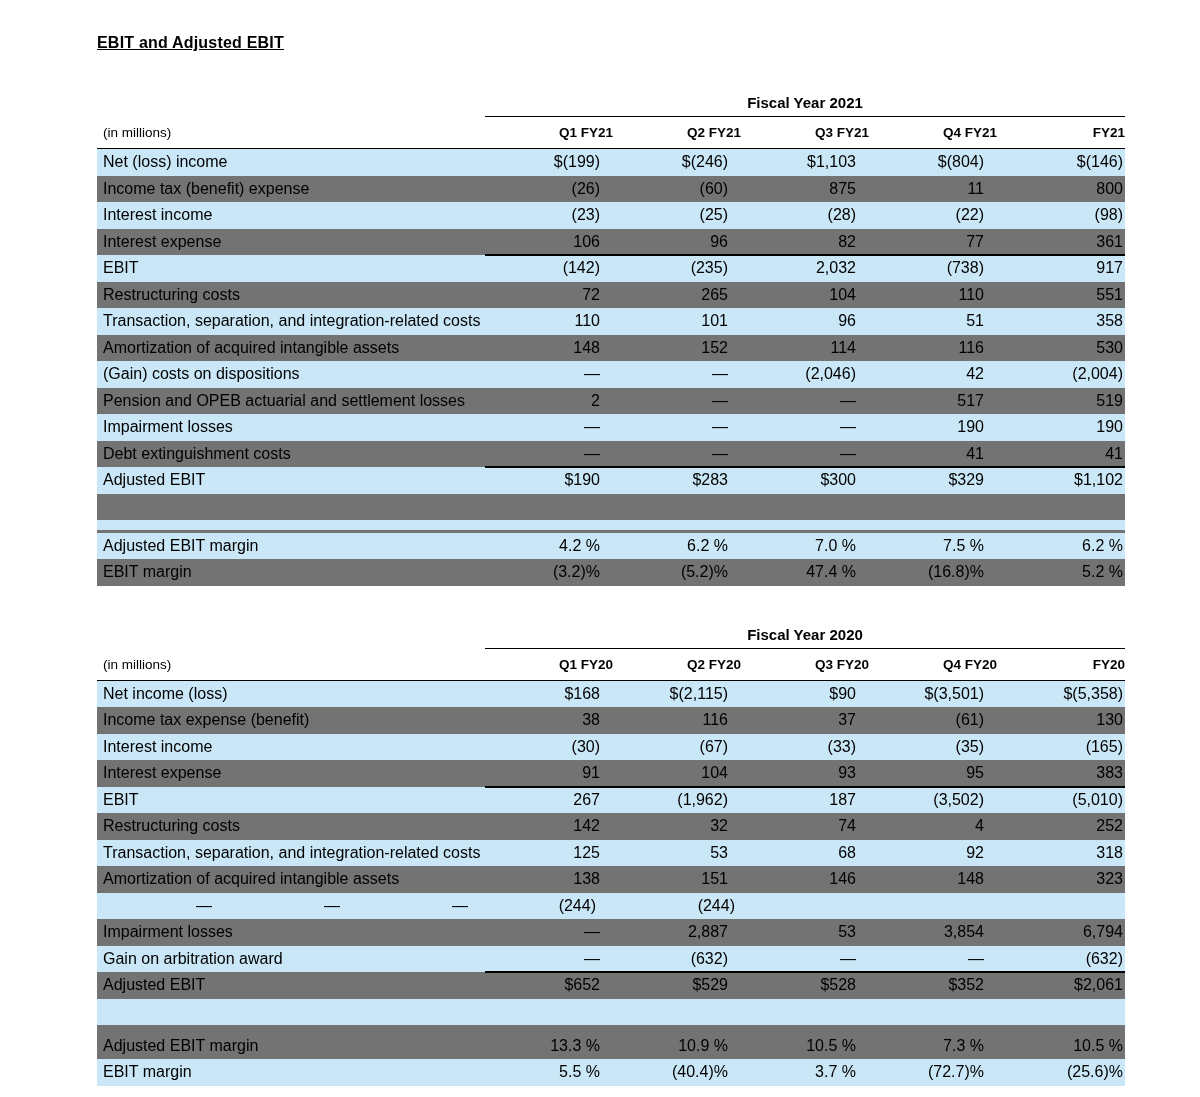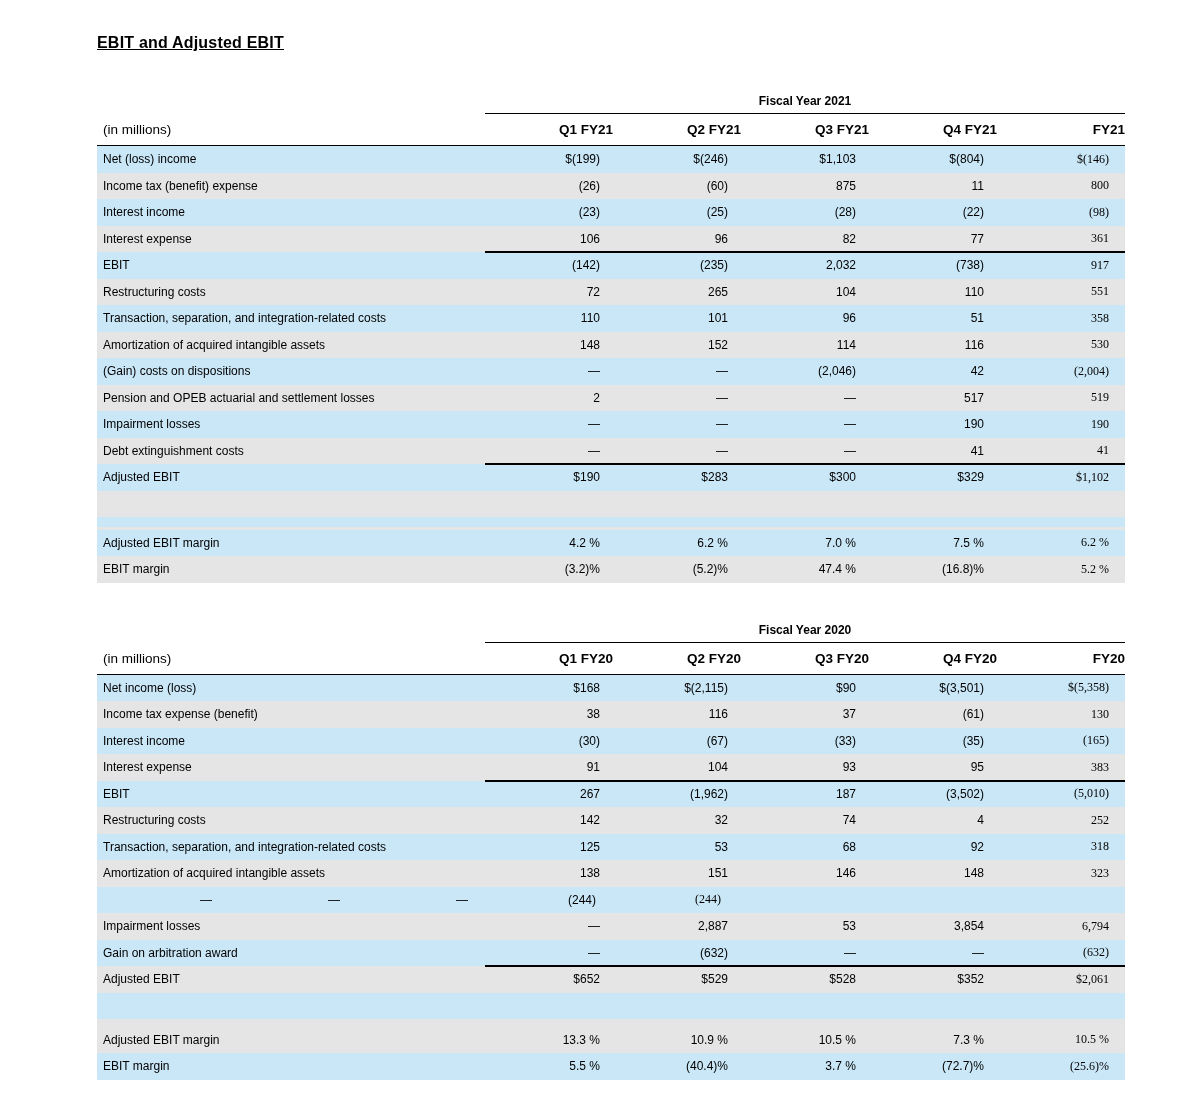--- a/index.html
+++ b/index.html
@@ -10,40 +10,40 @@
   .doc{position:absolute;top:16px;left:0;width:1200px;height:1097px;}
   .page-title{
     display:inline-block;margin:18px 0 0 97px;font-size:16px;font-weight:700;
     text-decoration:underline;letter-spacing:.2px;
   }
   .fin-table{margin-left:97px;width:1028px;}
   .t1{margin-top:42px;}
   .t2{margin-top:40px;}
   .caption{
     margin-left:388px;width:640px;box-sizing:border-box;text-align:center;
-    font-weight:700;font-size:12px;padding-bottom:5px;
+    font-weight:700;font-size:15px;padding-bottom:5px;
     border-bottom:1.5px solid #000;
   }
   .headrow{
     display:flex;align-items:center;height:31px;border-bottom:1.5px solid #000;
     font-weight:700;font-size:13.5px;
   }
   .lblcell{width:388px;padding-left:6px;box-sizing:border-box;white-space:nowrap;}
   .headrow .lblcell{font-weight:400;}
   .hcell{width:128px;text-align:right;}
   .trow{
-    display:flex;align-items:center;height:26.5px;font-size:12px;position:relative;
+    display:flex;align-items:center;height:26.5px;font-size:16px;position:relative;
   }
   .band-blue{background:#cae7f7;}
-  .band-white{background:#e5e5e5;}
+  .band-white{background:#737373;}
   .rule-above::before{
     content:"";position:absolute;left:388px;right:0;top:-1px;height:2px;background:#000;
   }
   .vcell{width:128px;text-align:right;padding-right:13px;box-sizing:border-box;white-space:nowrap;}
-  .vcell.last{padding-right:16px;font-family:Liberation Serif, serif;}
+  .vcell.last{padding-right:2px;}
   .spacer{width:1028px;}
 </style>
 </head>
 <body>
 
 <div class="doc">
   <h1 class="page-title">EBIT and Adjusted EBIT</h1>
   <section class="fin-table t1">
       <div class="caption">Fiscal Year 2021</div>
       <div class="headrow">

